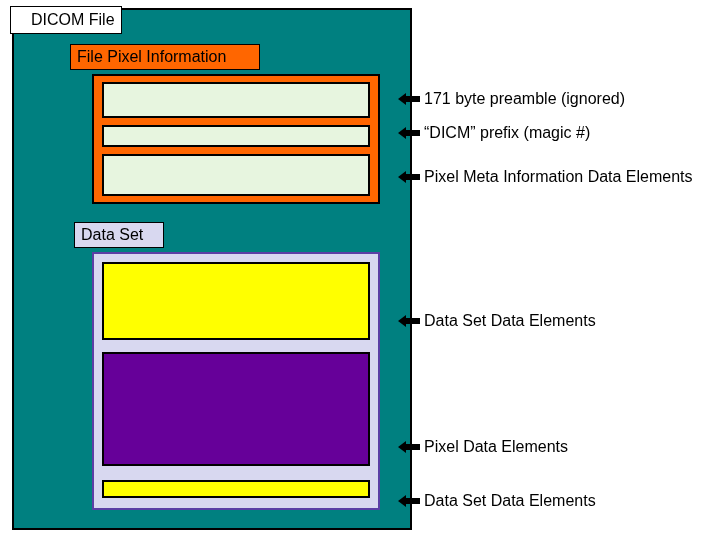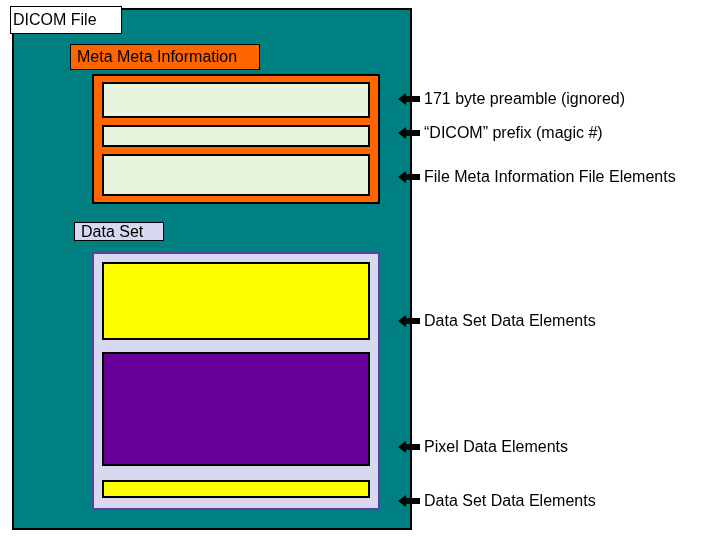--- a/index.html
+++ b/index.html
@@ -23,21 +23,21 @@
     position: absolute;
     left: 10px;
     top: 6px;
     width: 112px;
     height: 28px;
     background: #fff;
     border: 1px solid #000;
     font-size: 16px;
     display: flex;
     align-items: center;
-    padding-left: 2px;
+    padding-left: 20px;
   }
   .title-meta {
     position: absolute;
     left: 70px;
     top: 44px;
     width: 190px;
     height: 26px;
     background: #ff6600;
     border: 1px solid #000;
     font-size: 16px;
@@ -60,21 +60,21 @@
   }
   .meta-block1 { background:#e7f5df; border:2px solid #000; height:36px; }
   .meta-block2 { background:#e7f5df; border:2px solid #000; height:22px; }
   .meta-block3 { background:#e7f5df; border:2px solid #000; height:42px; }
 
   .title-dataset {
     position: absolute;
     left: 74px;
     top: 222px;
     width: 90px;
-    height: 19px;
+    height: 26px;
     background: #d8d8f0;
     border: 1px solid #000;
     font-size: 16px;
     display: flex;
     align-items: center;
     padding-left: 6px;
   }
   .dataset-container {
     position: absolute;
     left: 92px;
@@ -104,21 +104,21 @@
     font-size: 16px;
     white-space: nowrap;
   }
 </style>
 </head>
 <body>
 
 <div class="outer-box"></div>
 
 <div class="title-dicom">DICOM File</div>
-<div class="title-meta">Meta Meta Information</div>
+<div class="title-meta">File Pixel Information</div>
 
 <div class="meta-container">
   <div class="meta-block1"></div>
   <div class="meta-block2"></div>
   <div class="meta-block3"></div>
 </div>
 
 <div class="title-dataset">Data Set</div>
 
 <div class="dataset-container">
@@ -132,28 +132,28 @@
       <polygon points="0,7 8,1 8,4 22,4 22,10 8,10 8,13" fill="#000"></polygon>
     </svg>
 </div>
 <div class="label" style="left:424px; top:90px;">171 byte preamble (ignored)</div>
 
 <div class="arrow" style="left:398px; top:126px;">
   <svg viewBox="0 0 22 14">
       <polygon points="0,7 8,1 8,4 22,4 22,10 8,10 8,13" fill="#000"></polygon>
     </svg>
 </div>
-<div class="label" style="left:424px; top:124px;">“DICOM” prefix (magic #)</div>
+<div class="label" style="left:424px; top:124px;">“DICM” prefix (magic #)</div>
 
 <div class="arrow" style="left:398px; top:170px;">
   <svg viewBox="0 0 22 14">
       <polygon points="0,7 8,1 8,4 22,4 22,10 8,10 8,13" fill="#000"></polygon>
     </svg>
 </div>
-<div class="label" style="left:424px; top:168px;">File Meta Information File Elements</div>
+<div class="label" style="left:424px; top:168px;">Pixel Meta Information Data Elements</div>
 
 <div class="arrow" style="left:398px; top:314px;">
   <svg viewBox="0 0 22 14">
       <polygon points="0,7 8,1 8,4 22,4 22,10 8,10 8,13" fill="#000"></polygon>
     </svg>
 </div>
 <div class="label" style="left:424px; top:312px;">Data Set Data Elements</div>
 
 <div class="arrow" style="left:398px; top:440px;">
   <svg viewBox="0 0 22 14">

